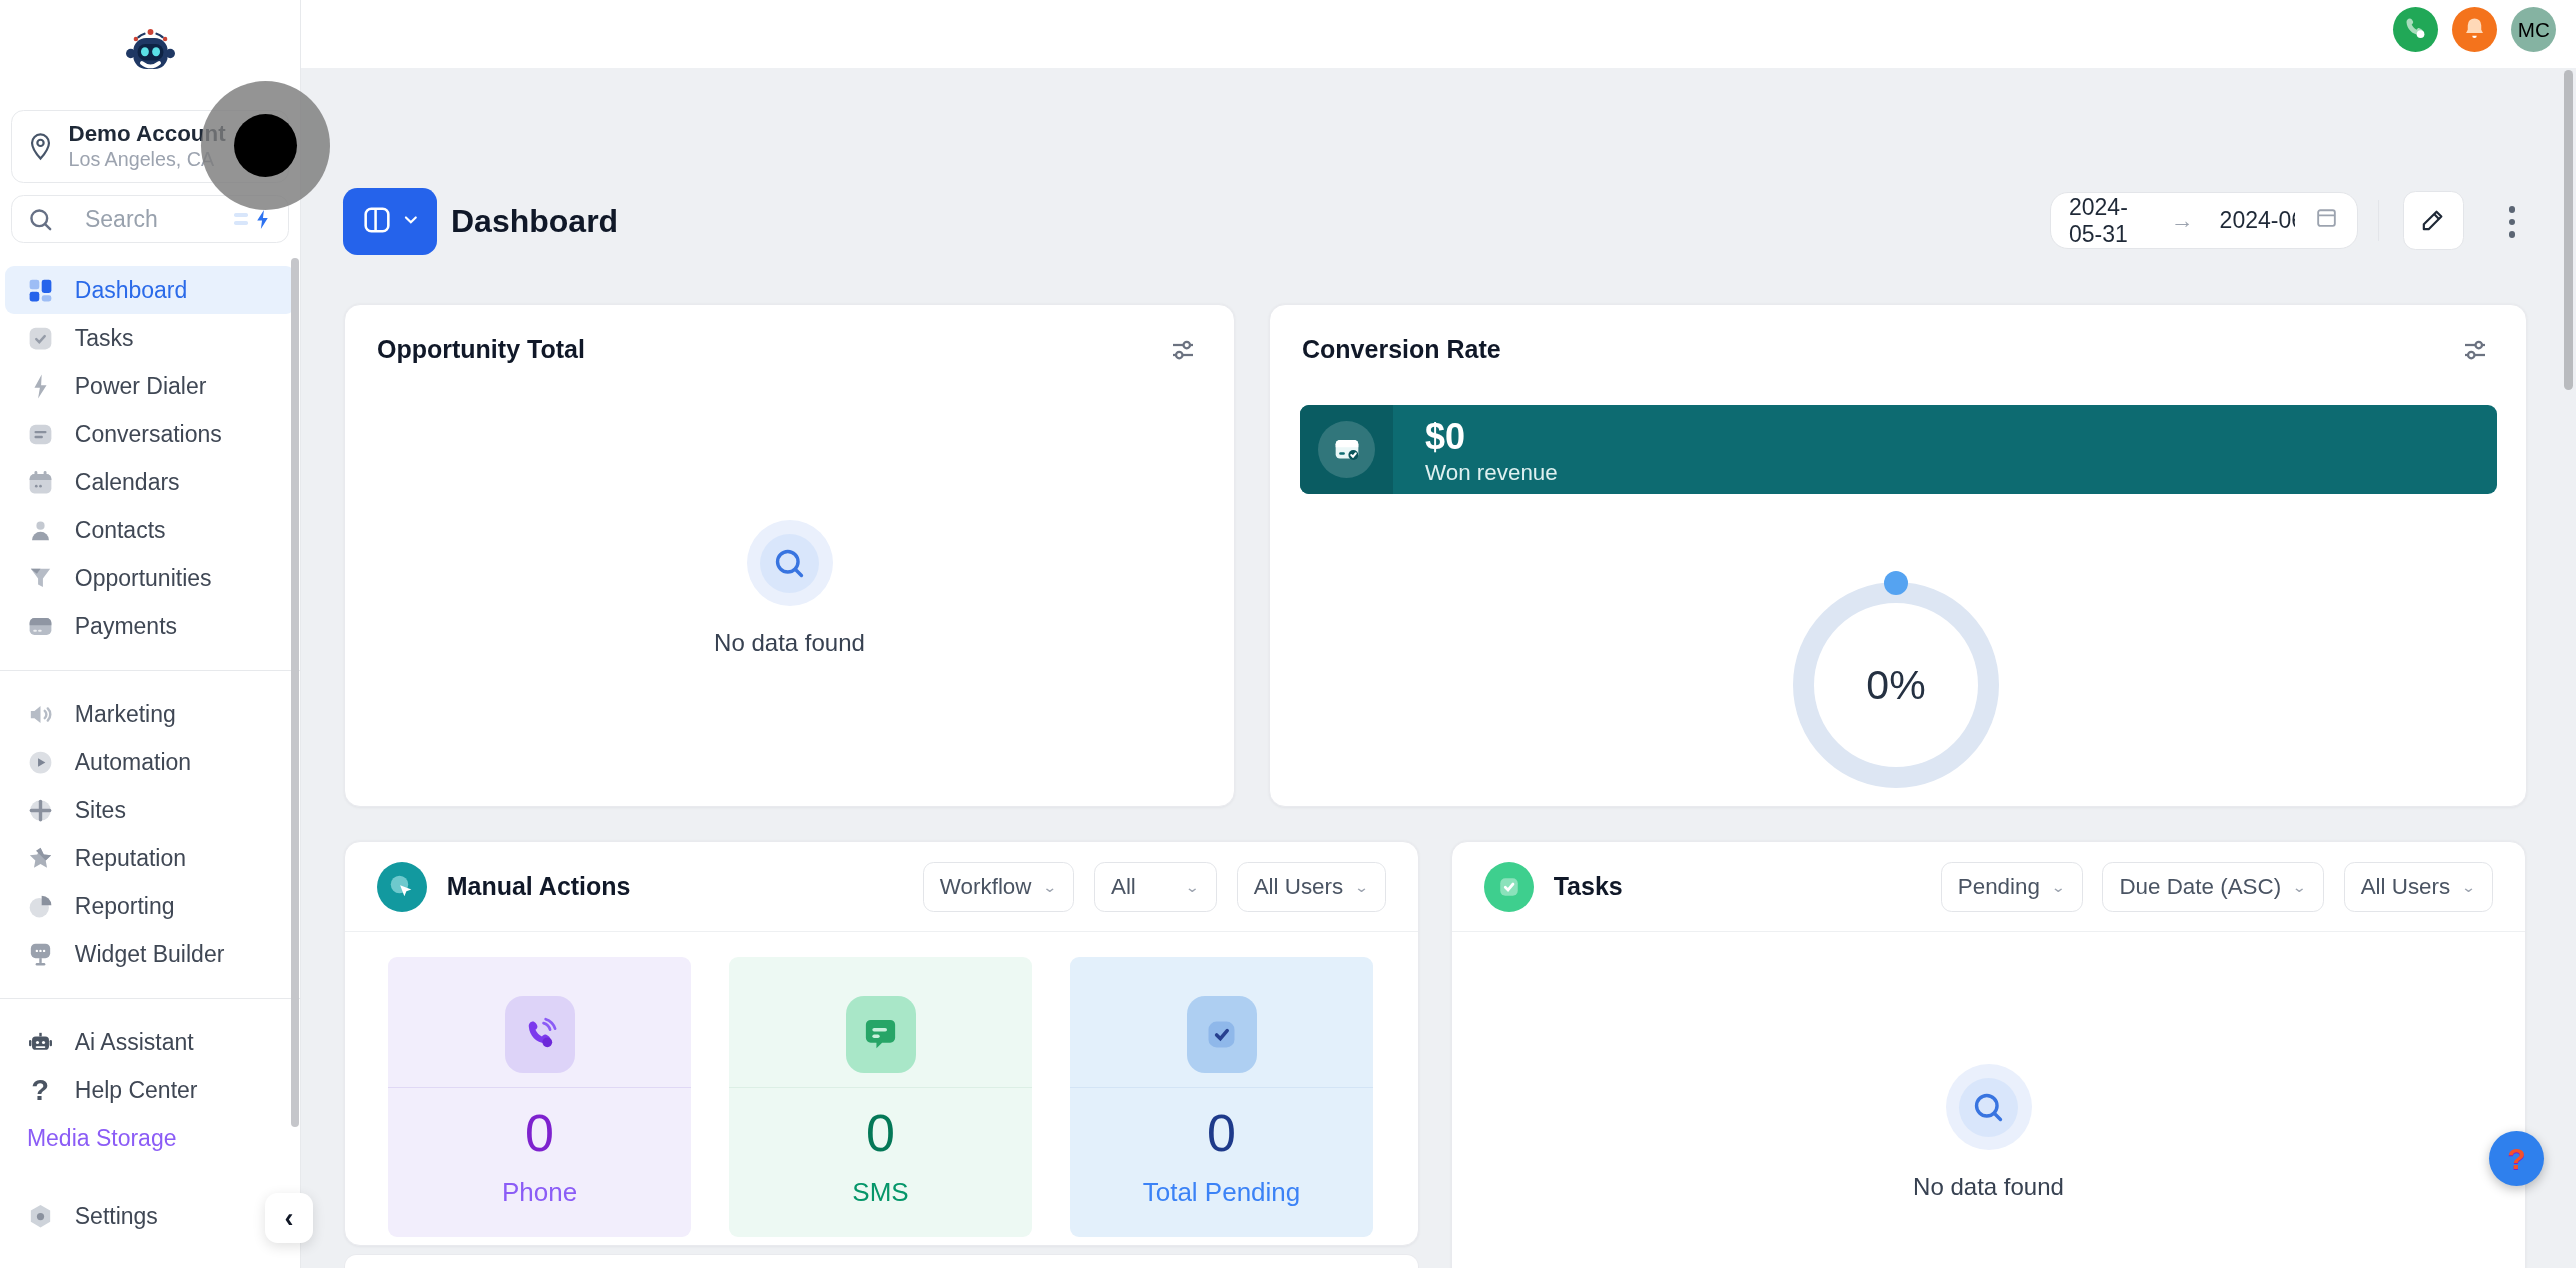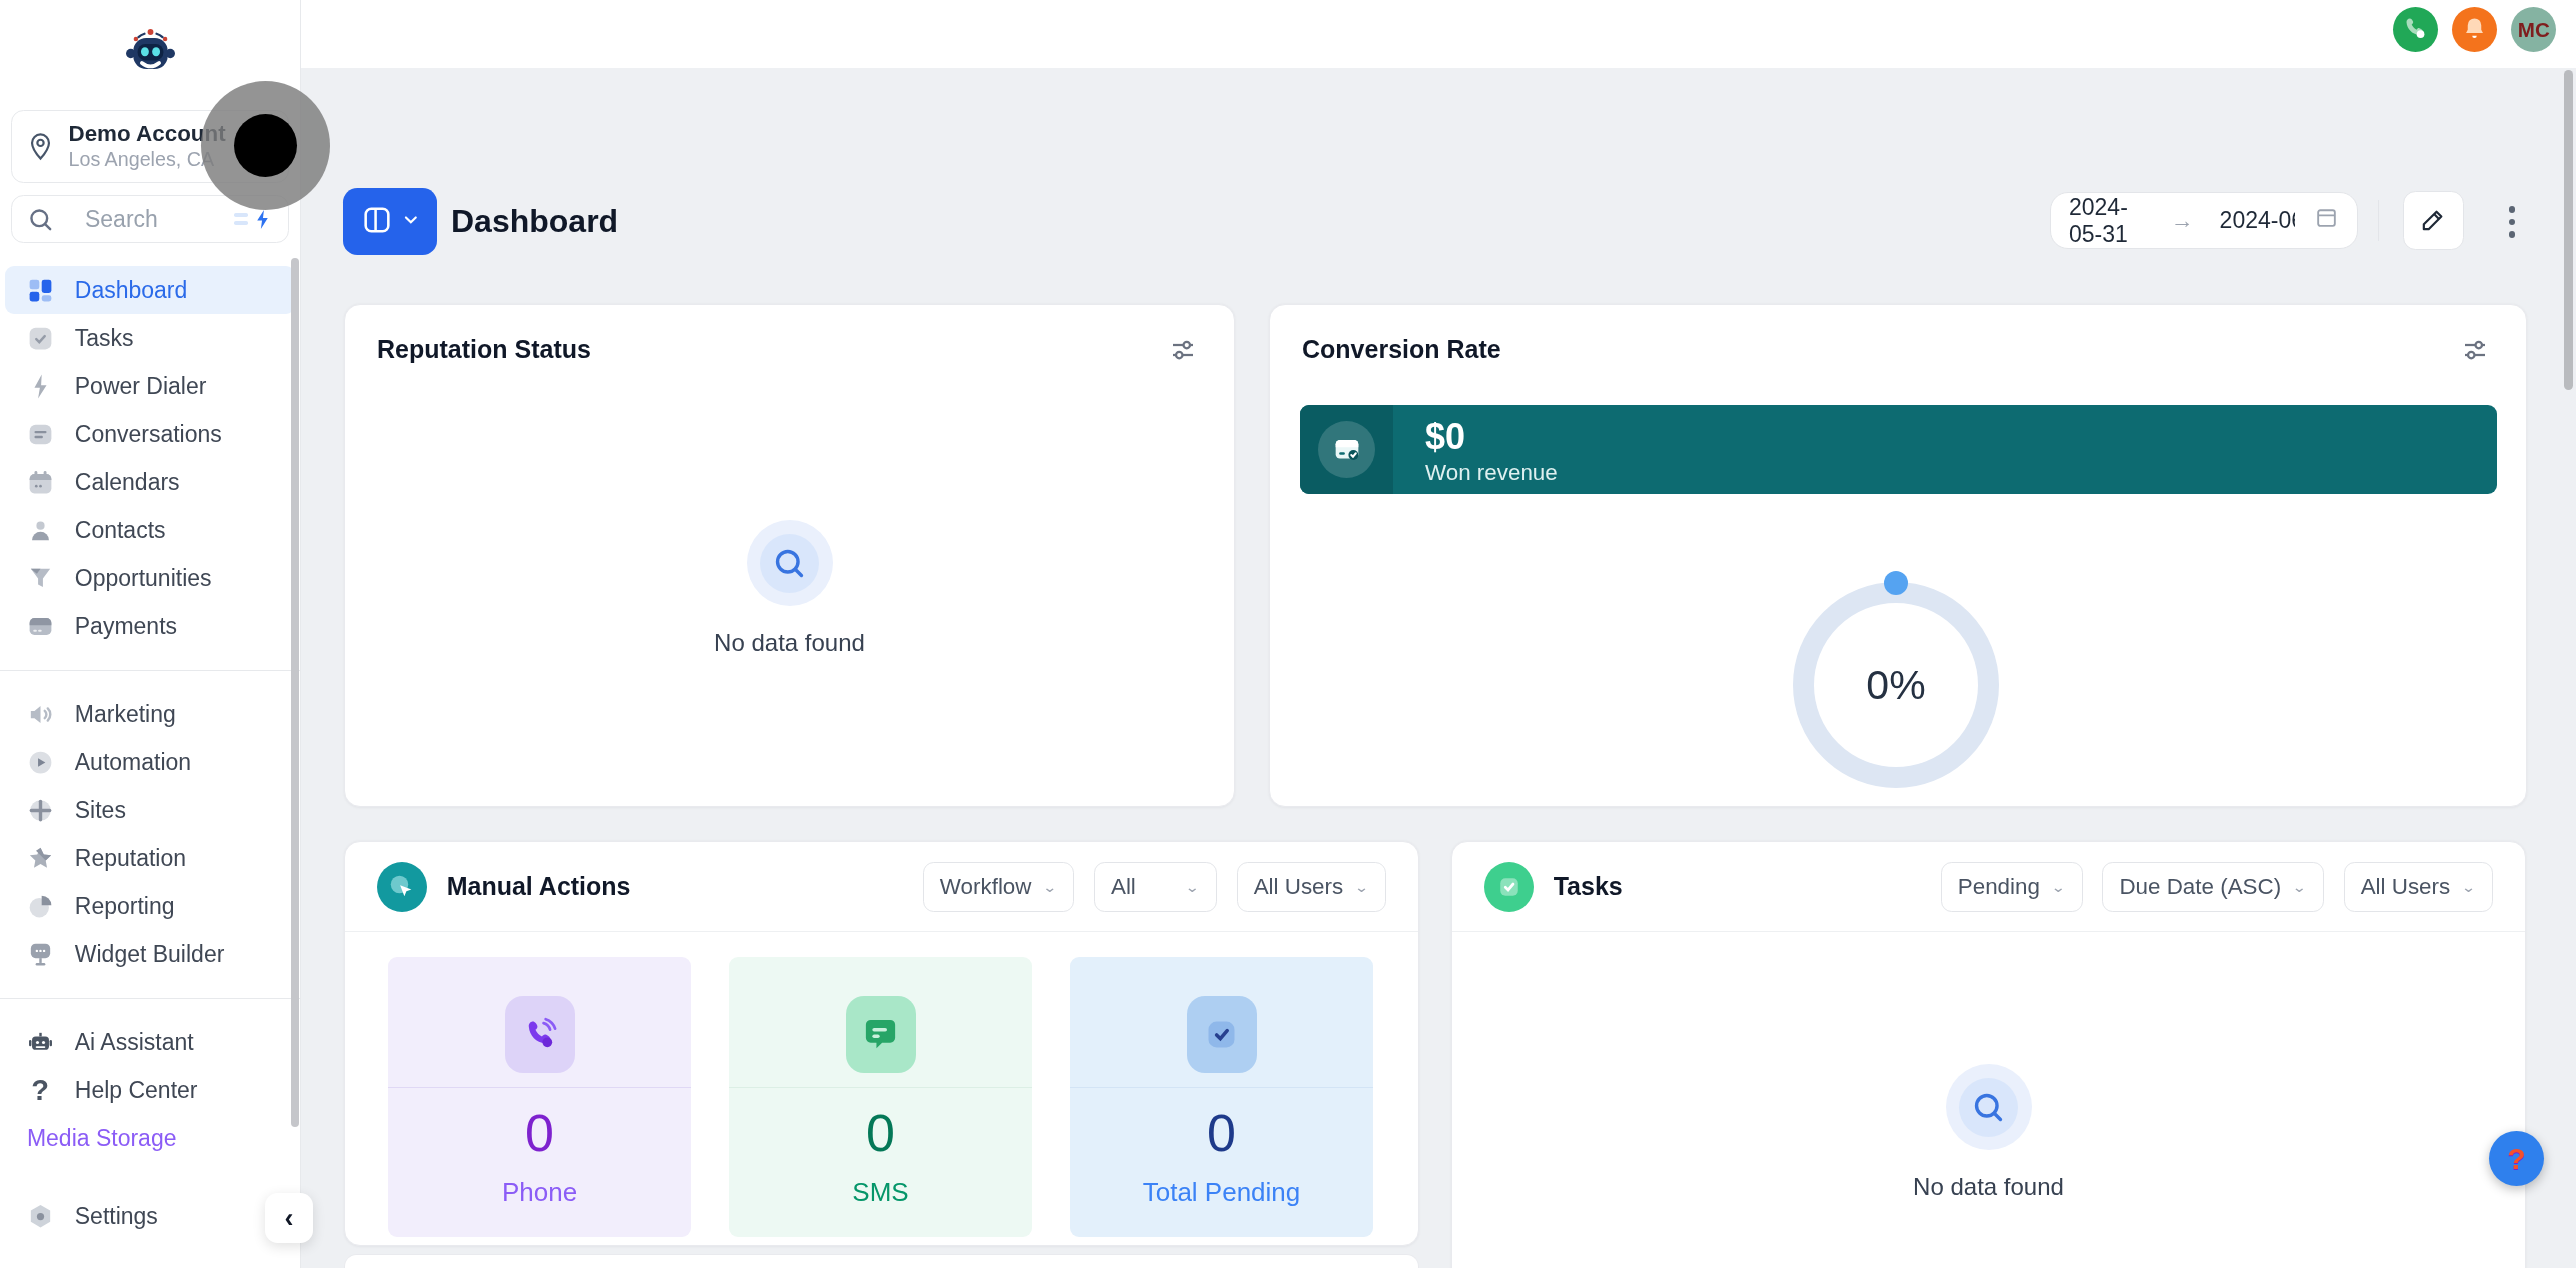--- a/index.html
+++ b/index.html
@@ -42,21 +42,21 @@
     border-radius:12.5px; box-shadow:0 3.6px 12.5px rgba(0,0,0,.12); display:flex; align-items:center;
     justify-content:center; font-size:27px; font-weight:700; color:#111827; z-index:8; cursor:pointer;}
 
   
   .main { position:absolute; left:301px; top:0; right:0; bottom:0; }
   .topbar { position:absolute; left:0; top:0; right:0; height:68px; background:#fff; }
   .tb-icons { position:absolute; right:19.7px; top:7.2px; display:flex; gap:14.3px; align-items:center;}
   .tb-circle { width:45px; height:45px; border-radius:50%; display:flex; align-items:center;
     justify-content:center; cursor:pointer; }
   .tb-phone { background:#21a857; } .tb-bell { background:#f4731c; }
-  .tb-avatar { background:#85b3a2; color:#7f1d1d; font-size:20.6px; font-weight:700; }
+  .tb-avatar { background:#85b3a2; color:#000000; font-size:20.6px; font-weight:400; }
   .greet-band { position:absolute; left:0; top:68px; right:0; height:100px; background:#f7f8fa;
     border-bottom:0.9px solid #eceef1; }
   .greet-avatar { position:absolute; left:43px; top:14.3px; width:70px; height:70px; border-radius:50%;
     background:#2970e8; border:3.6px solid #fff; box-shadow:0 0.9px 3.6px rgba(0,0,0,.12);
     display:flex; align-items:center; justify-content:center; }
   .greet-title { position:absolute; left:125px; top:14.3px; font-size:29.5px; font-weight:700; color:#16202e;}
   .greet-sub { position:absolute; left:125px; top:55px; font-size:21.5px; color:#4b5563; }
 
   .content { position:absolute; left:0; top:168px; right:0; height:1100px; }
   .layout-btn { position:absolute; left:42px; top:19.7px; width:94px; height:67px; background:#2563eb;
@@ -461,21 +461,21 @@
         </span>
       </button>
       <div class="kebab">
           <i></i>
           <i></i>
           <i></i>
         </div>
 
       <section class="card c-opp">
         <div class="card-head">
-          <span class="card-title">Reputation Status</span>
+          <span class="card-title">Opportunity Total</span>
           <span class="head-spacer"></span>
           <span class="sliders-btn">
             <svg width="30" height="30" viewBox="0 0 24 24" fill="none" stroke="#6b7280" stroke-width="1.8">
                 <line x1="4" y1="8" x2="20" y2="8"></line>
                 <circle cx="15" cy="8" r="2.6" fill="#fff"></circle>
                 <line x1="4" y1="16" x2="20" y2="16"></line>
                 <circle cx="9" cy="16" r="2.6" fill="#fff"></circle>
               </svg>
           </span>
         </div>

